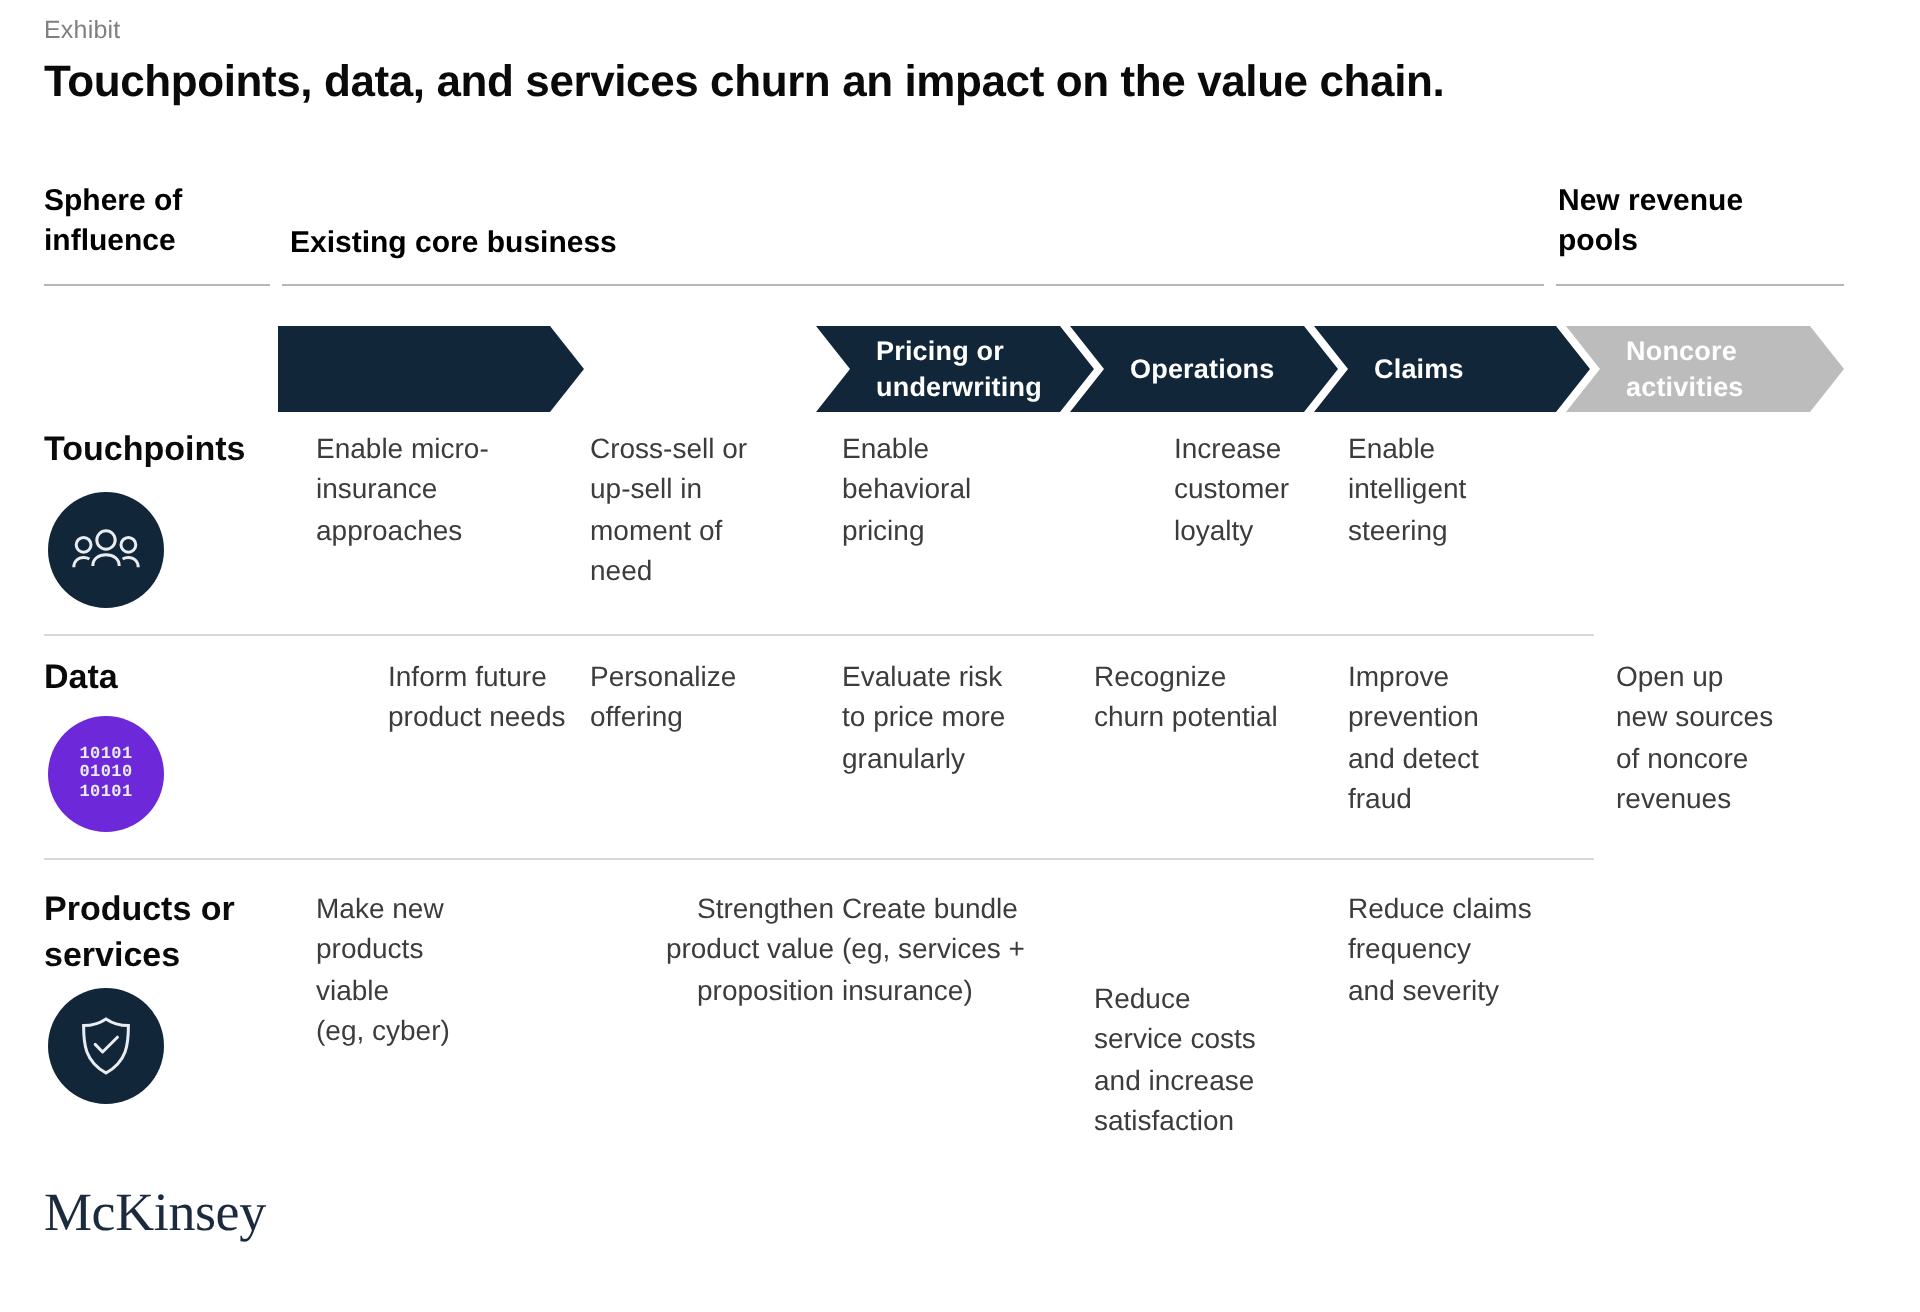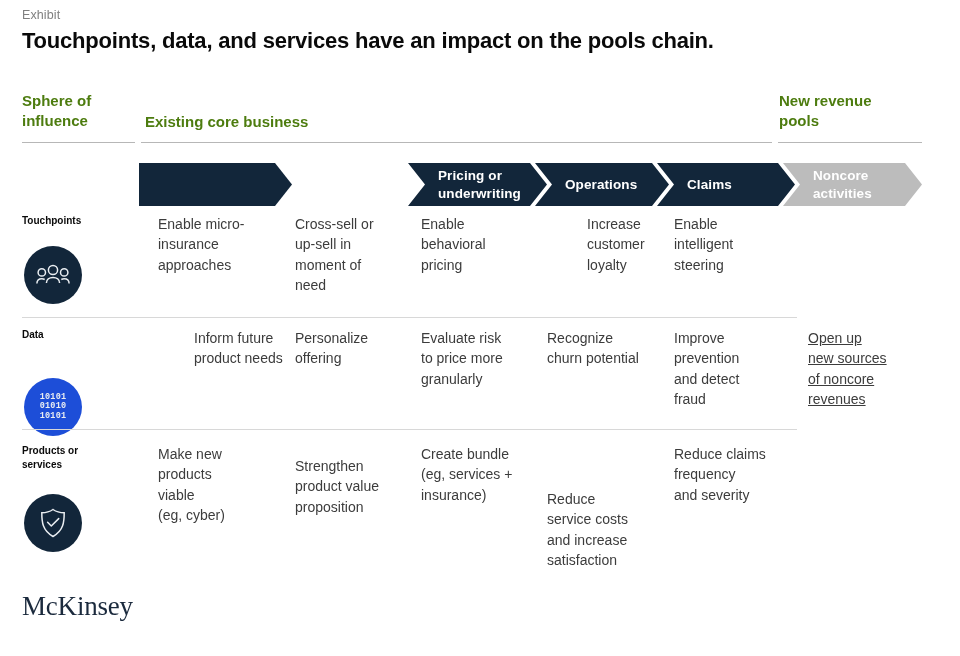--- a/index.html
+++ b/index.html
@@ -33,21 +33,21 @@
     font-weight: 700;
     color: #0a0a0a;
     letter-spacing: -0.2px;
   }
 
   
   .hdr {
     position: absolute;
     font-size: 15px;
     font-weight: 700;
-    color: #4d7c0f;
+    color: #000000;
     line-height: 1.33;
   }
   .hdr-sphere   { left: 22px;  top: 91px;  width: 115px; }
   .hdr-existing { left: 145px; top: 112px; width: 330px; }
   .hdr-newpools { left: 779px; top: 91px;  width: 150px; }
 
   .rule {
     position: absolute;
     height: 1px;
     background: #b7b7b7;
@@ -79,21 +79,21 @@
     line-height: 1.28;
     letter-spacing: 0.1px;
     position: relative;
     z-index: 2;
   }
 
   
   .row-label {
     position: absolute;
     left: 22px;
-    font-size: 10px;
+    font-size: 17px;
     font-weight: 700;
     color: #0a0a0a;
     line-height: 1.35;
     width: 120px;
   }
   .row-icon {
     position: absolute;
     left: 24px;
     width: 58px;
     height: 58px;
@@ -139,21 +139,21 @@
     color: #1b2a3d;
     line-height: 1.06;
   }
   .logo-l1 { font-size: 27px; letter-spacing: -0.2px; }
   .logo-l2 { font-size: 27px; letter-spacing: -0.2px; padding-left: 30px; margin-top: 48px; }
 </style>
 </head>
 <body>
 
 <div class="exhibit-label">Exhibit</div>
-<div class="exhibit-title">Touchpoints, data, and services have an impact on the pools chain.</div>
+<div class="exhibit-title">Touchpoints, data, and services churn an impact on the value chain.</div>
 
 <div class="hdr hdr-sphere">Sphere of<br>influence</div>
 <div class="hdr hdr-existing">Existing core business</div>
 <div class="hdr hdr-newpools">New revenue<br>pools</div>
 
 <div class="rule rule-sphere"></div>
 <div class="rule rule-existing"></div>
 <div class="rule rule-newpools"></div>
 
 <div class="chevron-band" id="chevron-band">
@@ -200,39 +200,39 @@
         <path d="M33.1,23.6 c0,-3.1 -2.2,-4.9 -4.9,-4.9 c-1.1,0 -2.1,0.3 -2.9,0.8"></path>
       </svg>
     </div>
     <div class="cell" style="left: 158px; top: 214px; width: 132px;">Enable micro-<br>insurance<br>approaches</div>
     <div class="cell" style="left: 295px; top: 214px; width: 122px;">Cross-sell or<br>up-sell in<br>moment of<br>need</div>
     <div class="cell" style="left: 421px; top: 214px; width: 122px;">Enable<br>behavioral<br>pricing</div>
     <div class="cell" style="left: 547px; top: 214px; width: 122px; margin-left: 40px;">Increase<br>customer<br>loyalty</div>
     <div class="cell" style="left: 674px; top: 214px; width: 128px;">Enable<br>intelligent<br>steering</div>
     <div class="row-rule" style="top: 317px; background: rgb(216, 216, 216);"></div>
     <div class="row-label" style="top: 328px;">Data</div>
-    <div class="row-icon" style="top: 378px; background: #1d4ed8;">
+    <div class="row-icon" style="top: 358px; background: #6d28d9;">
       <div class="binary-glyph">10101<br>01010<br>10101</div>
     </div>
     <div class="cell" style="left: 158px; top: 328px; width: 132px; margin-left: 36px;">Inform future<br>product needs</div>
     <div class="cell" style="left: 295px; top: 328px; width: 122px;">Personalize<br>offering</div>
     <div class="cell" style="left: 421px; top: 328px; width: 122px;">Evaluate risk<br>to price more<br>granularly</div>
     <div class="cell" style="left: 547px; top: 328px; width: 122px;">Recognize<br>churn potential</div>
     <div class="cell" style="left: 674px; top: 328px; width: 128px;">Improve<br>prevention<br>and detect<br>fraud</div>
-    <div class="cell" style="left: 808px; top: 328px; width: 112px; text-decoration: underline;">Open up<br>new sources<br>of noncore<br>revenues</div>
+    <div class="cell" style="left: 808px; top: 328px; width: 112px;">Open up<br>new sources<br>of noncore<br>revenues</div>
     <div class="row-rule" style="top: 429px; background: rgb(216, 216, 216);"></div>
     <div class="row-label" style="top: 444px;">Products or<br>services</div>
     <div class="row-icon" style="top: 494px; background: rgb(18, 38, 58);">
       <svg width="34" height="30" viewBox="0 0 34 30" fill="none" stroke="#e9edf1" stroke-width="1.5">
         <path d="M17,1.5 C13.4,4 9.5,4.8 5.8,4.8 C5.8,14 6.4,22.5 17,28.5 C27.6,22.5 28.2,14 28.2,4.8 C24.5,4.8 20.6,4 17,1.5 Z"></path>
         <path d="M11.6,14.2 L15.3,18 L22.7,10.6" stroke-linecap="round" stroke-linejoin="round"></path>
       </svg>
     </div>
     <div class="cell" style="left: 158px; top: 444px; width: 132px;">Make new<br>products<br>viable<br>(eg, cyber)</div>
-    <div class="cell" style="left: 295px; top: 456px; width: 122px;">Strengthen<br>product value<br>proposition</div>
+    <div class="cell" style="left: 295px; top: 444px; width: 122px; text-align: right;">Strengthen<br>product value<br>proposition</div>
     <div class="cell" style="left: 421px; top: 444px; width: 122px;">Create bundle<br>(eg, services +<br>insurance)</div>
     <div class="cell" style="left: 547px; top: 444px; width: 122px; margin-top: 45px;">Reduce<br>service costs<br>and increase<br>satisfaction</div>
     <div class="cell" style="left: 674px; top: 444px; width: 128px;">Reduce claims<br>frequency<br>and severity</div>
   </div>
 
 <div class="logo">
   <div class="logo-l1">McKinsey</div>
   <div class="logo-l2">&amp; Company</div>
 </div>
 

